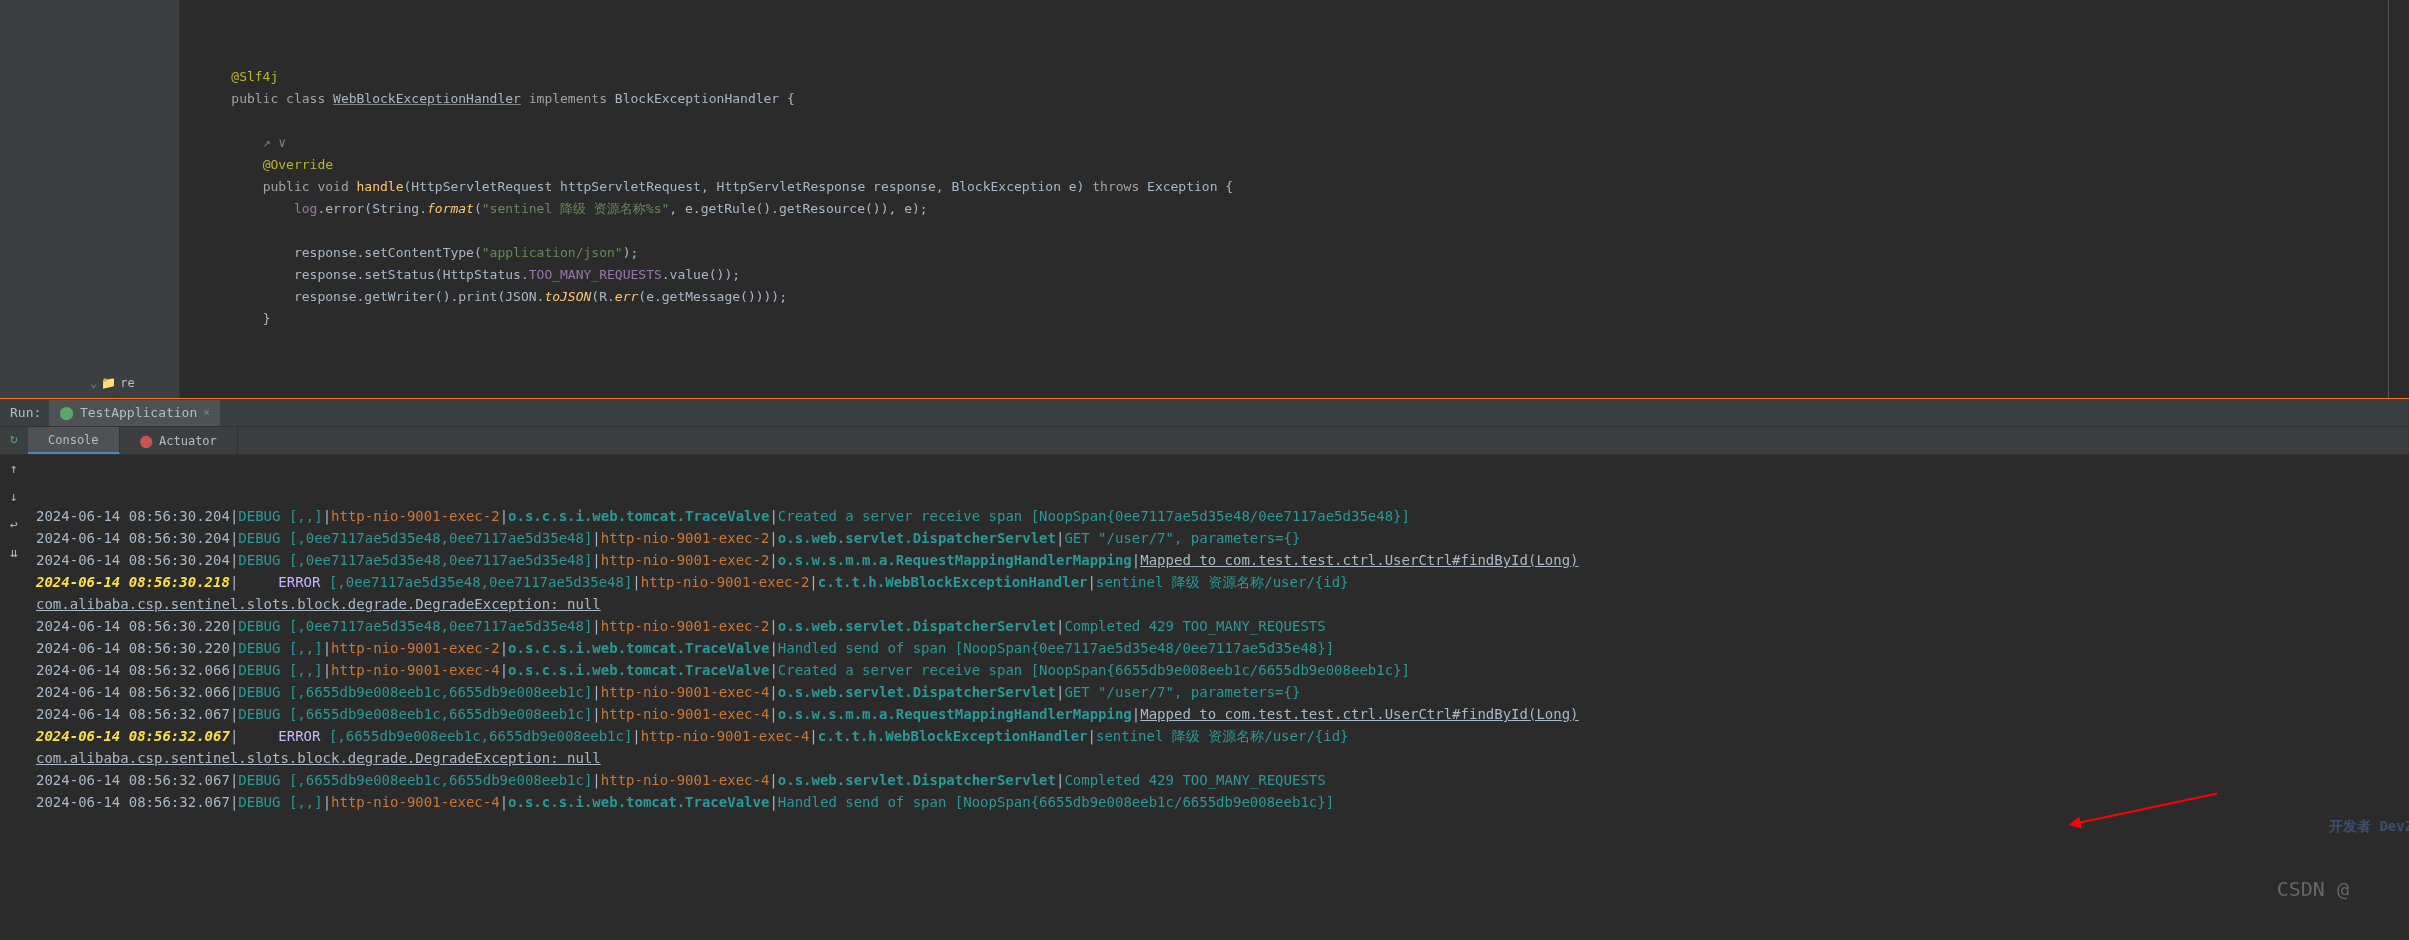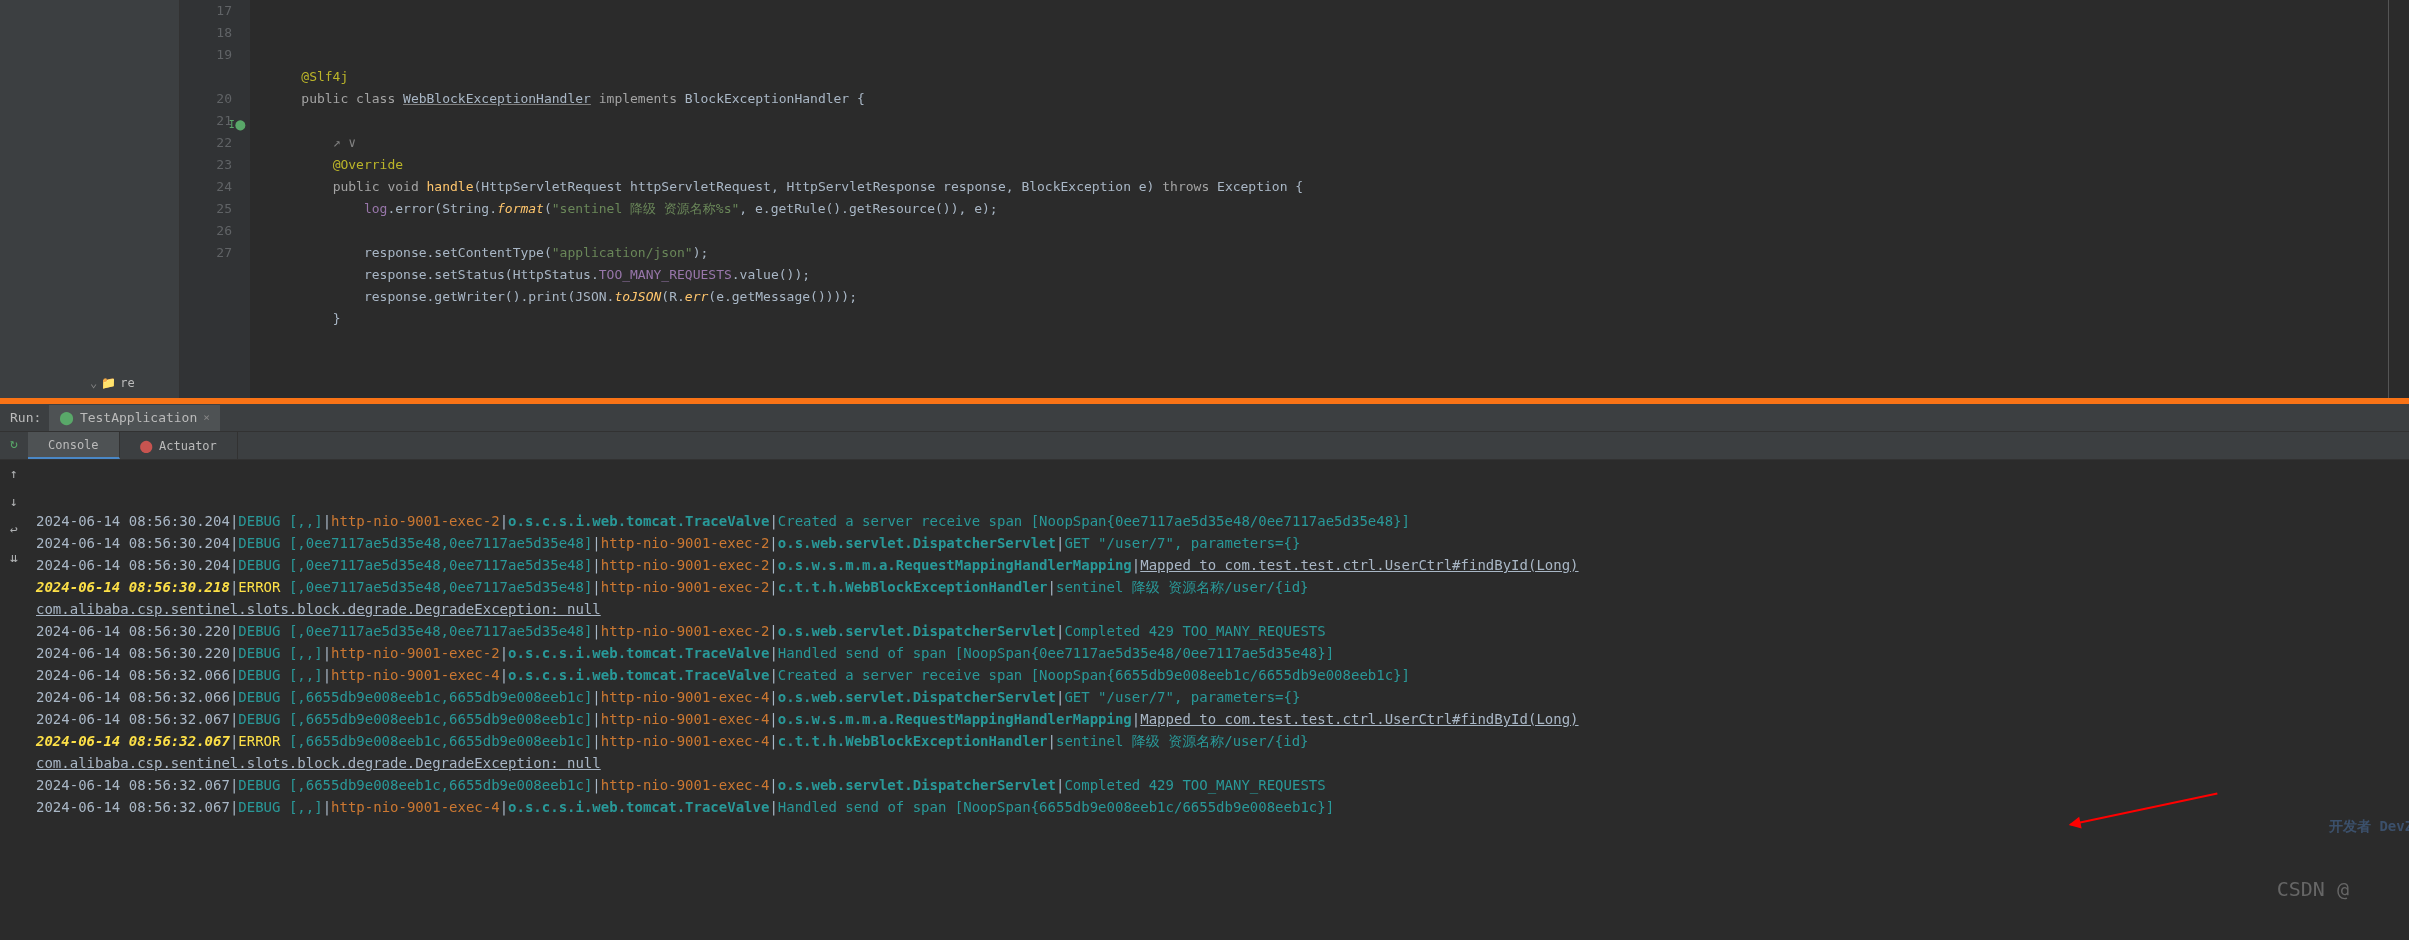--- a/index.html
+++ b/index.html
@@ -67,21 +67,21 @@
 .underline { text-decoration: underline; text-decoration-color: #808080; }
 .str { color: #6a8759; }
 .method { color: #ffc66d; }
 .static-method { color: #ffc66d; font-style: italic; }
 .field-italic { color: #9876aa; }
 .param { color: #a9b7c6; }
 .comment-hint { color: #808080; font-style: italic; }
 .vbar { position: absolute; right: 20px; top: 0; bottom: 0; width: 1px; background: #555; }
 
 .run-panel {
-  border-top: 6px solid #f97316;
+  border-top: 1px solid #f97316;
   background: #3c3f41;
   height: 542px;
   display: flex;
   flex-direction: column;
 }
 .run-header {
   height: 28px;
   display: flex;
   align-items: center;
   padding-left: 10px;
@@ -134,21 +134,21 @@
   padding: 6px 8px;
   font-size: 14px;
   line-height: 22px;
   font-family: 'Consolas', monospace;
   white-space: pre;
   overflow: hidden;
   position: relative;
 }
 .log-ts { color: #a9b7c6; }
 .log-debug { color: #299999; }
-.log-error { color: #fde047; }
+.log-error { color: #c4b5fd; margin-left: 40px; }
 .log-thread { color: #cc7832; }
 .log-logger { color: #299999; font-weight: bold; }
 .log-msg { color: #a9b7c6; text-decoration: underline; }
 .log-span { color: #299999; }
 .log-red-ts { color: #fde047; font-weight: bold; font-style: italic; }
 .watermark {
   position: absolute;
   right: 60px;
   bottom: 40px;
   color: #666;
@@ -193,34 +193,20 @@
 <body>
 
 <div class="editor-area">
   <div class="project-tree">
     <div class="tree-item">
       <span class="tree-chevron">⌄</span>
       <span>📁</span>
       <span>re</span>
     </div>
   </div>
-  <div class="gutter" id="gutter">
-      <div class="gutter-line">17</div>
-      <div class="gutter-line">18</div>
-      <div class="gutter-line">19</div>
-      <div class="gutter-line"></div>
-      <div class="gutter-line">20</div>
-      <div class="gutter-line">21<span class="gutter-icon" style="color: rgb(89, 168, 105);">I⬤</span></div>
-      <div class="gutter-line">22</div>
-      <div class="gutter-line">23</div>
-      <div class="gutter-line">24</div>
-      <div class="gutter-line">25</div>
-      <div class="gutter-line">26</div>
-      <div class="gutter-line">27</div>
-    </div>
   <div class="code-area" id="code">
     <div class="vbar"></div>
   <div class="code-line">    <span class="ann">@Slf4j</span></div><div class="code-line">    <span class="kw">public class </span><span class="underline">WebBlockExceptionHandler</span><span class="kw"> implements </span><span class="param">BlockExceptionHandler {</span></div><div class="code-line">    </div><div class="code-line">        <span class="comment-hint">↗ ∨</span></div><div class="code-line">        <span class="ann">@Override</span></div><div class="code-line">        <span class="kw">public void </span><span class="method">handle</span><span class="param">(HttpServletRequest httpServletRequest, HttpServletResponse response, BlockException e) </span><span class="kw">throws </span><span class="param">Exception {</span></div><div class="code-line">            <span class="field-italic">log</span><span class="param">.error(String.</span><span class="static-method">format</span><span class="param">(</span><span class="str">"sentinel 降级 资源名称%s"</span><span class="param">, e.getRule().getResource()), e);</span></div><div class="code-line">            </div><div class="code-line">            <span class="param">response.setContentType(</span><span class="str">"application/json"</span><span class="param">);</span></div><div class="code-line">            <span class="param">response.setStatus(HttpStatus.</span><span class="field-italic">TOO_MANY_REQUESTS</span><span class="param">.value());</span></div><div class="code-line">            <span class="param">response.getWriter().print(JSON.</span><span class="static-method">toJSON</span><span class="param">(R.</span><span class="static-method">err</span><span class="param">(e.getMessage())));</span></div><div class="code-line">        <span class="param">}</span></div></div>
 </div>
 
 <div class="run-panel">
   <div class="run-header">
     <span>Run:</span>
     <div class="run-tab">
       <span class="green-play">⬤</span>

